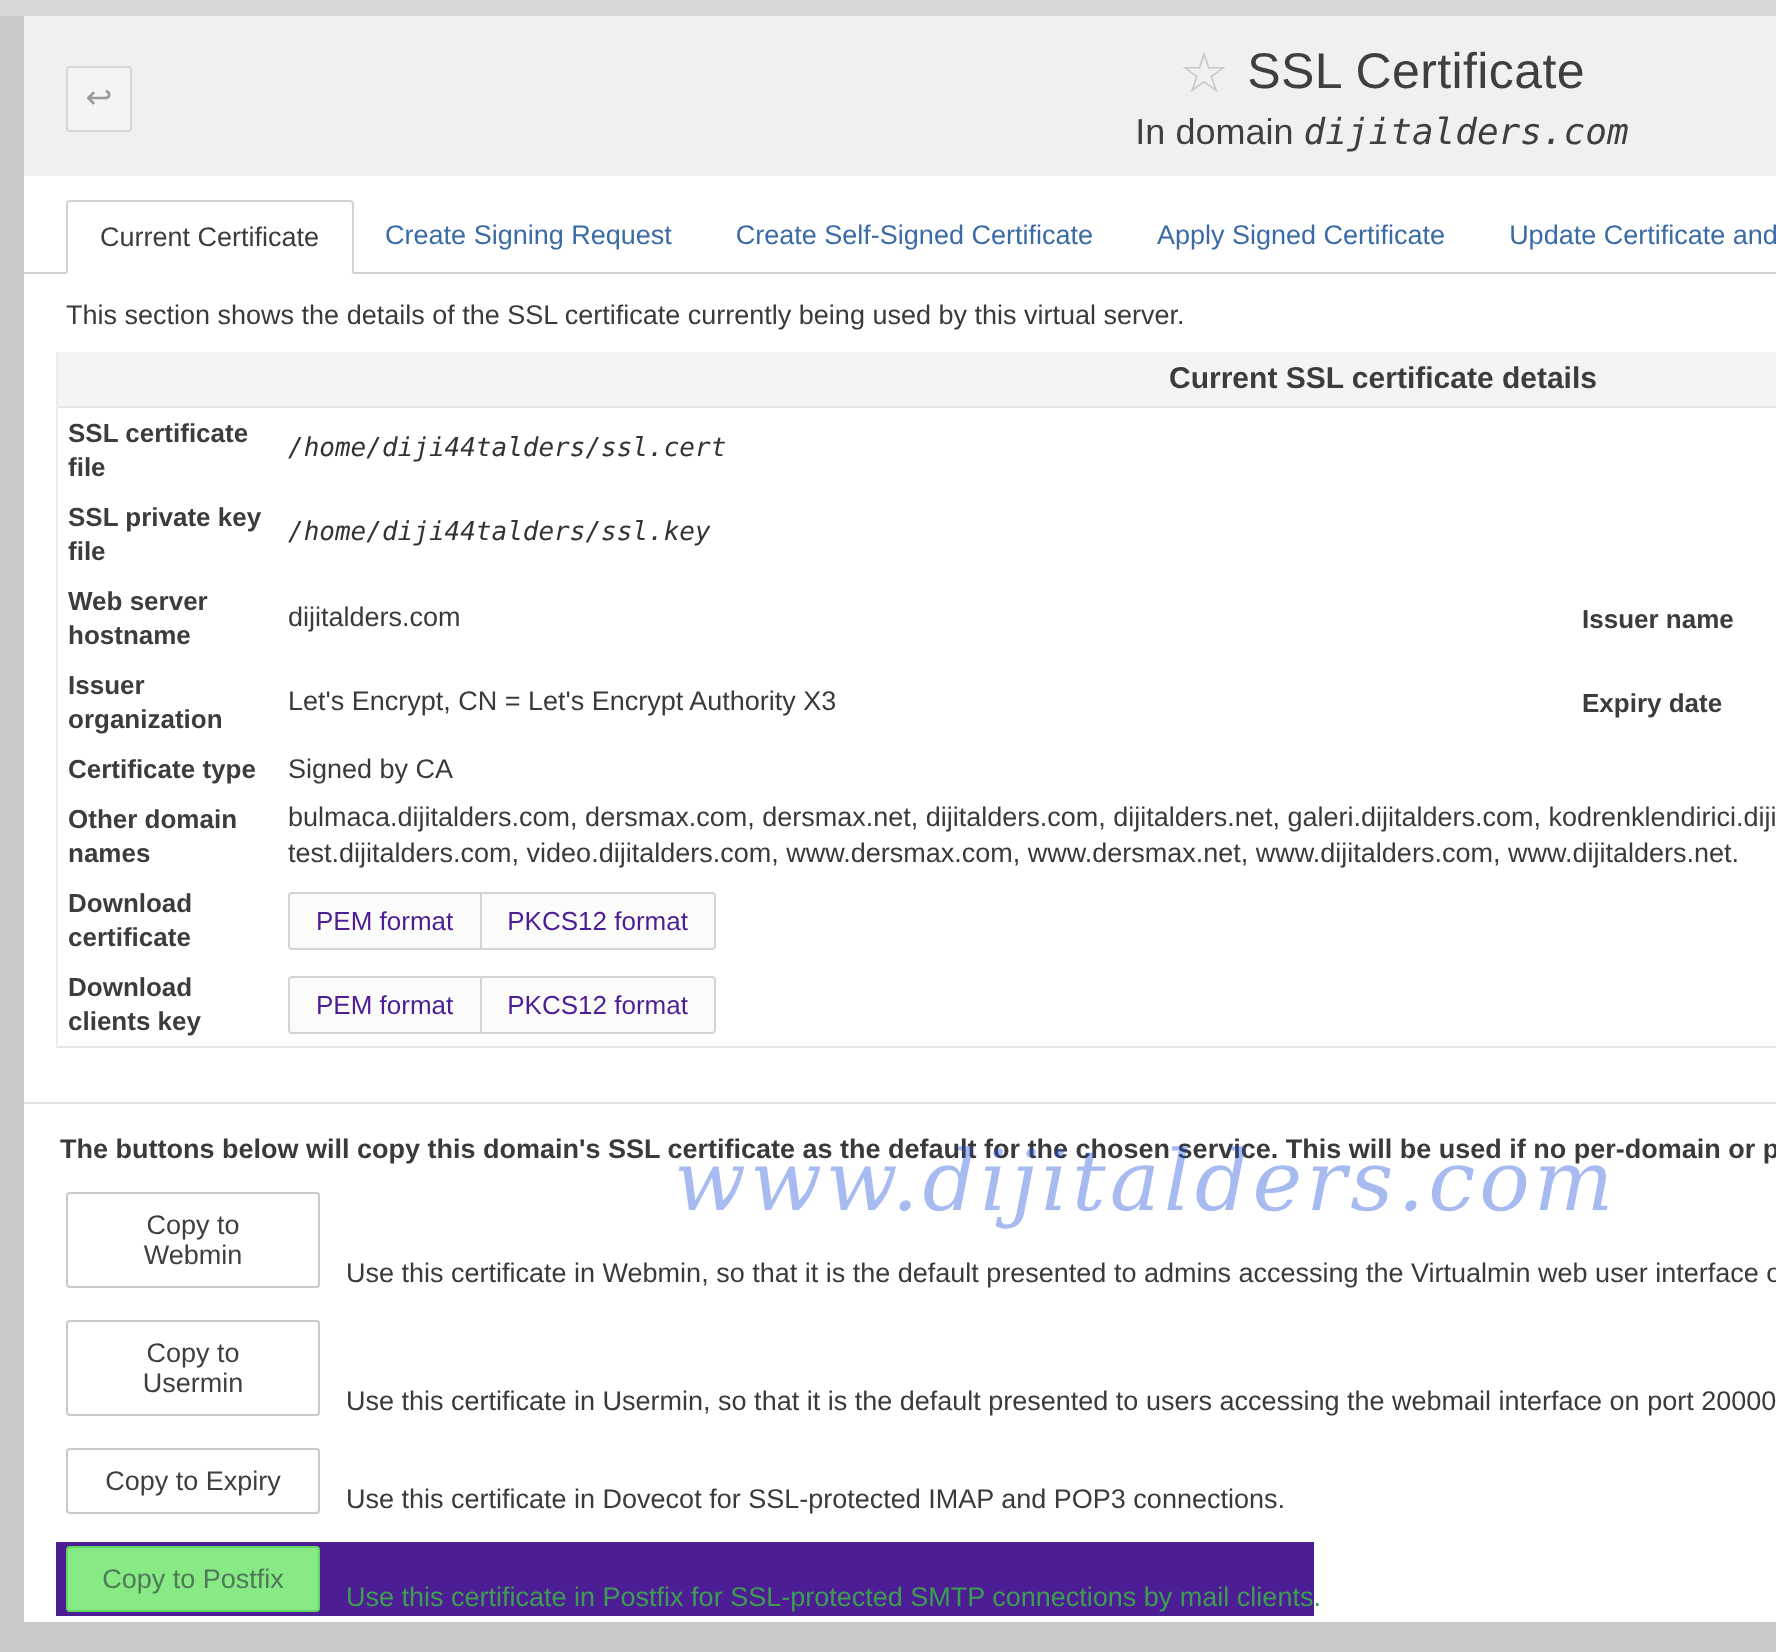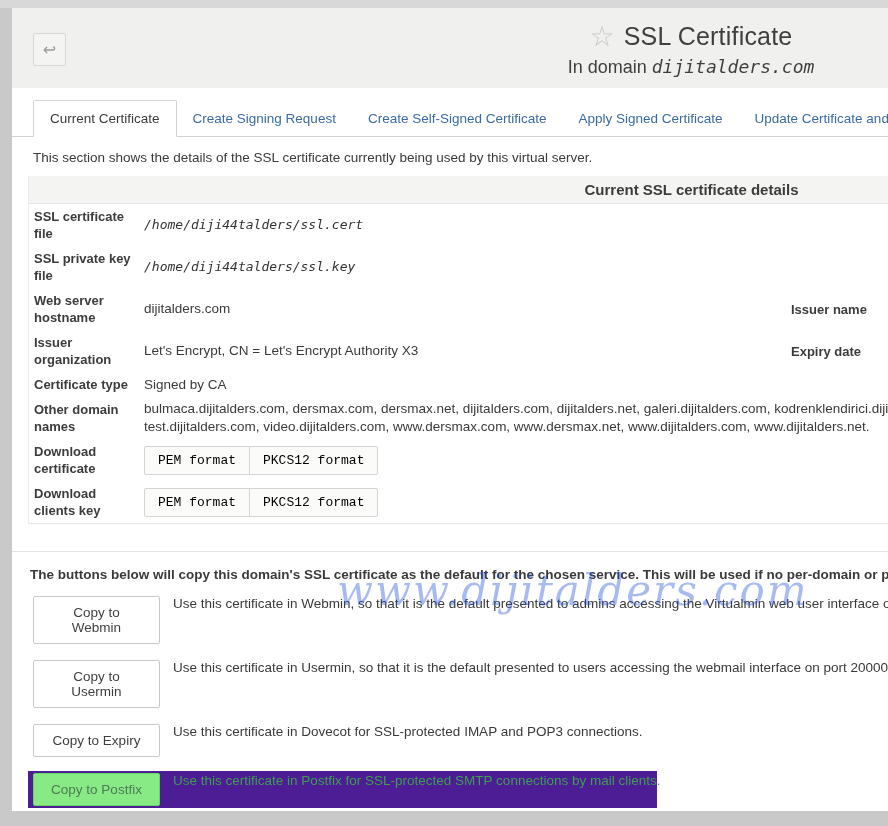--- a/index.html
+++ b/index.html
@@ -22,21 +22,21 @@
     background: #f4f4f2; border: 1px solid #d7d7d5; border-radius: 2px;
     color: #9a9a9a; font-size: 16px; line-height: 30px; text-align: center; cursor: pointer; padding: 0;
   }
   .title-wrap { position: absolute; left: 679px; top: 14px; transform: translateX(-50%); text-align: center; white-space: nowrap; }
   .title-row { display: flex; align-items: center; justify-content: center; gap: 9px; }
   .star { font-size: 28px; color: #c8c8c8; line-height: 1; cursor: pointer; }
   .page-title { font-size: 25px; color: #3f3f3f; letter-spacing: 0.2px; }
   .subtitle { margin-top: 5px; font-size: 18px; color: #3f3f3f; }
   .mono { font-family: "DejaVu Sans Mono", monospace; font-style: italic; }
   
-  .tabbar { display: flex; align-items: flex-end; margin-top: 12px; padding-left: 21px; border-bottom: 1px solid #d2d2d2; }
+  .tabbar { display: flex; align-items: flex-start; margin-top: 12px; padding-left: 21px; border-bottom: 1px solid #d2d2d2; }
   .tab { padding: 10px 16px; font-size: 13.5px; white-space: nowrap; cursor: pointer; }
   .tab.link { color: #3b6ba5; }
   .tab.active {
     color: #3c3c3c; background: #fff;
     border: 1px solid #d2d2d2; border-bottom: 1px solid #ffffff; margin-bottom: -1px; border-radius: 2px 2px 0 0;
   }
   .intro { margin: 13px 0 0 21px; font-size: 13.5px; color: #3a3a3a; white-space: nowrap; }
   
   .details { margin: 11px 0 0 16px; width: 1326px; border-left: 1px solid #ececec; border-bottom: 1px solid #e6e6e6; }
   .details-header {
@@ -44,30 +44,30 @@
     text-align: center; font-weight: bold; font-size: 15px; color: #3c3c3c;
   }
   .drow { display: grid; grid-template-columns: 110px 647px 200px auto; padding: 2px 0 2px 5px; align-items: center; }
   .dlabel { font-weight: bold; font-size: 13px; color: #3c3c3c; line-height: 17px; padding: 2px 6px 2px 0; }
   .dlabel2 { font-weight: bold; font-size: 13px; color: #3c3c3c; }
   .dvalue { font-size: 13.5px; color: #3a3a3a; line-height: 18px; }
   .dvalue.mono { font-size: 13px; color: #333; }
   .nowrap { white-space: nowrap; }
   .btn-group { display: inline-flex; padding: 3px 0; }
   .fmt-btn {
-    background: #fbfbfa; border: 1px solid #d4d4d4; color: #000000;
-    font-size: 13px; font-family: Liberation Mono, monospace;
+    background: #fbfbfa; border: 1px solid #d4d4d4; color: #4c1d95;
+    font-size: 13px; font-family: Liberation Sans, sans-serif;
     padding: 6px 13px; cursor: pointer;
   }
   .fmt-btn:first-child { border-radius: 2px 0 0 2px; }
   .fmt-btn:last-child { border-radius: 0 2px 2px 0; margin-left: -1px; }
   .divider { border: none; border-top: 1px solid #e3e3e3; margin: 27px 0 0 0; }
   .copy-intro { margin: 15px 0 0 18px; font-size: 13.5px; font-weight: bold; color: #3a3a3a; white-space: nowrap; }
   
-  .service-row { margin: 12px 0 0 16px; display: flex; align-items: flex-start; padding: 2px 0 2px 5px; position: relative; z-index: 1; }
+  .service-row { margin: 12px 0 0 16px; display: flex; align-items: flex-end; padding: 2px 0 2px 5px; position: relative; z-index: 1; }
   .copy-btn {
     background: #ffffff; border: 1px solid #c9c9c9; border-radius: 2px; color: #3f3f3f;
     font-size: 13.5px; font-family: "Liberation Sans", sans-serif;
     padding: 8px 15px; min-width: 127px; text-align: center; cursor: pointer;
   }
   .service-desc { margin-left: 13px; font-size: 13.5px; color: #3a3a3a; white-space: nowrap; }
   .service-row.highlighted { background: #4c1d95; width: 629px; padding-top: 2px; padding-bottom: 2px; }
   .service-row.highlighted .copy-btn { background: #87ea85; border-color: #63d963; color: #4f7a58; }
   .service-row.highlighted .service-desc { color: #3d9d50; }
   .watermark {

